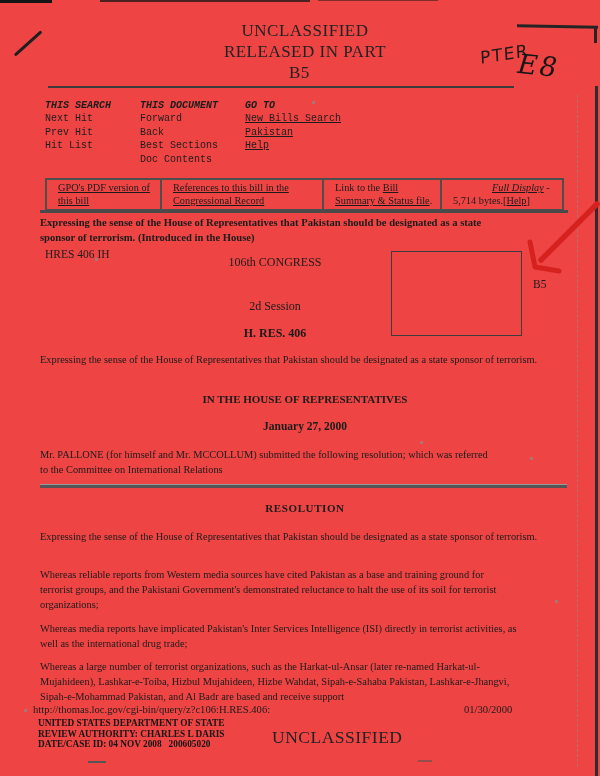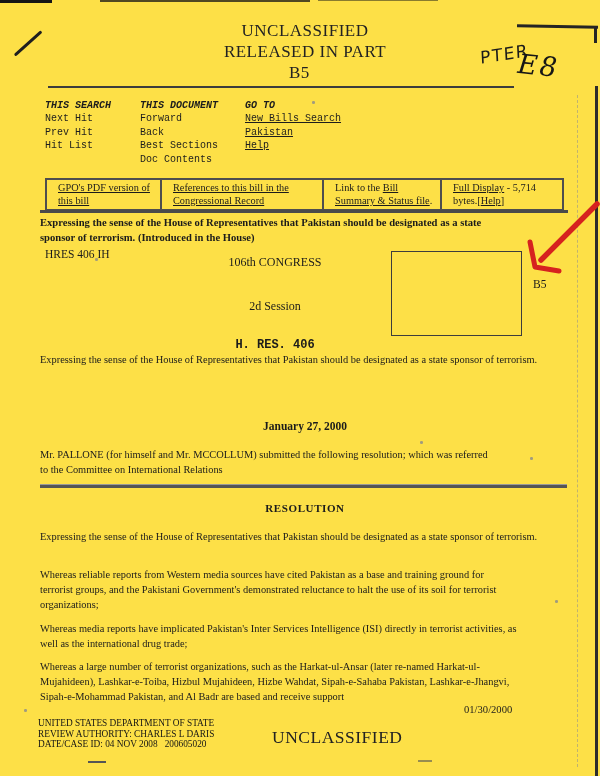--- a/index.html
+++ b/index.html
@@ -1,16 +1,16 @@
 <!DOCTYPE html>
 <html><head>
 <meta charset="utf-8">
 <style>
   html,body{margin:0;padding:0;background:#e8e8e6;}
-  .page{position:relative;width:600px;height:776px;background:#fde047;overflow:hidden;
+  .page{position:relative;width:600px;height:776px;background:#ef4444;overflow:hidden;
         font-family:"Liberation Serif", serif;color:#1b1b1b;}
   .abs{position:absolute;}
 
   
   .edge-bar{background:#151515;}
   .right-solid-line{left:595px;top:86px;width:2.5px;height:690px;background:#2c2c2c;}
   .right-dashed-line{left:577px;top:95px;height:672px;width:0;border-left:1.5px dashed #8f8f8f;opacity:.55;}
   .pen-slash{left:10px;top:42px;width:36px;height:2.6px;background:#1f1f1f;transform:rotate(-42deg);border-radius:2px;}
   .corner-mark-h{left:517px;top:25px;width:81px;height:3px;background:#242424;transform:rotate(1.2deg);}
   .corner-mark-v{left:594px;top:26px;width:2.5px;height:17px;background:#242424;}
@@ -32,37 +32,37 @@
        font-size:10px;line-height:13.4px;color:#1d1d1d;}
   .nav-col1{width:95px;} .nav-col2{width:105px;}
   .nav-header{font-style:italic;font-weight:bold;}
   .nav-link{text-decoration:underline;}
 
   
   .link-table{left:45px;top:178px;border-collapse:separate;border-spacing:0;border:1px solid #4e4e4e;
               font-size:10.3px;line-height:13px;}
   .link-table td{border:1px solid #4e4e4e;padding:1px 3px 2px 11px;vertical-align:top;}
   .u{text-decoration:underline;}
-  .it{}
+  .it{font-style:italic;margin-left:39px;}
   .heavy-rule{left:40px;top:210px;width:528px;height:2.6px;background:#4a4a4a;}
   .heavy-rule2{left:40px;top:485px;width:527px;height:2.8px;background:#555;box-shadow:0 -1px 0 #999;}
 
   
   .bold-heading{left:40px;top:215px;width:478px;font-weight:bold;font-size:10.6px;line-height:15px;}
   .bill-id{left:45px;top:248px;font-size:11.5px;}
   .congress-line{left:45px;width:460px;text-align:center;font-size:12px;}
   .para{font-size:10.4px;line-height:15px;}
   .center-heading{left:40px;width:530px;text-align:center;font-weight:bold;font-size:11px;}
   .redaction-box{left:391px;top:251px;width:129px;height:83px;border:1.5px solid #3d3d3d;background:transparent;}
   .b5-label{left:533px;top:278px;font-size:11.5px;}
 
   
   .footer-url{left:33px;top:704px;font-size:10.6px;}
   .footer-date{left:464px;top:704px;font-size:10.6px;}
-  .dept-block{left:38px;top:718px;font-weight:normal;font-size:9.3px;line-height:10.6px;color:#141414;}
+  .dept-block{left:38px;top:718px;font-weight:bold;font-size:9.3px;line-height:10.6px;color:#141414;}
   .dept-line{white-space:pre;}
   .bottom-unclassified{left:272px;top:727px;font-size:17.5px;letter-spacing:.5px;color:#222;}
 </style>
 </head>
 <body>
 
 <div class="page">
 
   <div class="abs edge-bar" style="left:0;top:0;width:52px;height:3px;"></div>
   <div class="abs edge-bar" style="left:100px;top:0;width:210px;height:1.6px;opacity:.75;"></div>
@@ -134,45 +134,47 @@
   </tbody>
     </table>
 
   <div class="abs heavy-rule"></div>
 
   <div class="abs bold-heading">Expressing the sense of the House of Representatives that Pakistan should be designated as a state sponsor of terrorism. (Introduced in the House)</div>
   <div class="abs bill-id">HRES 406 IH</div>
 
   <div class="abs congress-line" style="top:255px;">106th CONGRESS</div>
   <div class="abs congress-line" style="top:299px;">2d Session</div>
-  <div class="abs congress-line" style="top:338px;font-weight:bold;font-family:Liberation Mono, monospace;">H. RES. 406</div>
+  <div class="abs congress-line" style="top:326px;font-weight:bold;">H. RES. 406</div>
 
   <div class="abs redaction-box"></div>
   <div class="abs b5-label">B5</div>
   <svg class="abs" style="left:0;top:0;" width="600" height="776">
     <path d="M 597 204 L 541 260" stroke="#d6221f" stroke-width="5.5" stroke-linecap="round" fill="none"></path>
     <path d="M 530 242 L 535 267 L 559 271" stroke="#d6221f" stroke-width="5" stroke-linecap="round" stroke-linejoin="round" fill="none"></path>
   </svg>
 
   <div class="abs para" style="left:40px;top:352px;width:500px;">Expressing the sense of the House of Representatives that Pakistan should be designated as a state sponsor of terrorism.</div>
 
+  <div class="abs center-heading" style="top:393px;">IN THE HOUSE OF REPRESENTATIVES</div>
   <div class="abs center-heading" style="top:420px;font-size:11.5px;">January 27, 2000</div>
 
   <div class="abs para" style="left:40px;top:447px;width:450px;">Mr. PALLONE (for himself and Mr. MCCOLLUM) submitted the following resolution; which was referred to the Committee on International Relations</div>
 
   <div class="abs heavy-rule2"></div>
 
   <div class="abs center-heading" style="top:502px;letter-spacing:.6px;">RESOLUTION</div>
 
   <div class="abs para" style="left:40px;top:529px;width:500px;">Expressing the sense of the House of Representatives that Pakistan should be designated as a state sponsor of terrorism.</div>
 
   <div class="abs para" style="left:40px;top:621px;width:487px;">Whereas media reports have implicated Pakistan's Inter Services Intelligence (ISI) directly in terrorist activities, as well as the international drug trade;</div>
   <div class="abs para" style="left:40px;top:567px;width:468px;">Whereas reliable reports from Western media sources have cited Pakistan as a base and training ground for terrorist groups, and the Pakistani Government's demonstrated reluctance to halt the use of its soil for terrorist organizations;</div>
   <div class="abs para" style="left:40px;top:659px;width:490px;">Whereas a large number of terrorist organizations, such as the Harkat-ul-Ansar (later re-named Harkat-ul-Mujahideen), Lashkar-e-Toiba, Hizbul Mujahideen, Hizbe Wahdat, Sipah-e-Sahaba Pakistan, Lashkar-e-Jhangvi, Sipah-e-Mohammad Pakistan, and Al Badr are based and receive support</div>
 
+  <div class="abs footer-url">http://thomas.loc.gov/cgi-bin/query/z?c106:H.RES.406:</div>
   <div class="abs footer-date">01/30/2000</div>
 
   <div class="abs dept-block">
     <div class="dept-line">UNITED STATES DEPARTMENT OF STATE</div>
     <div class="dept-line">REVIEW AUTHORITY: CHARLES L DARIS</div>
     <div class="dept-line">DATE/CASE ID: 04 NOV 2008   200605020</div>
   </div>
 
   <div class="abs bottom-unclassified">UNCLASSIFIED</div>
 

